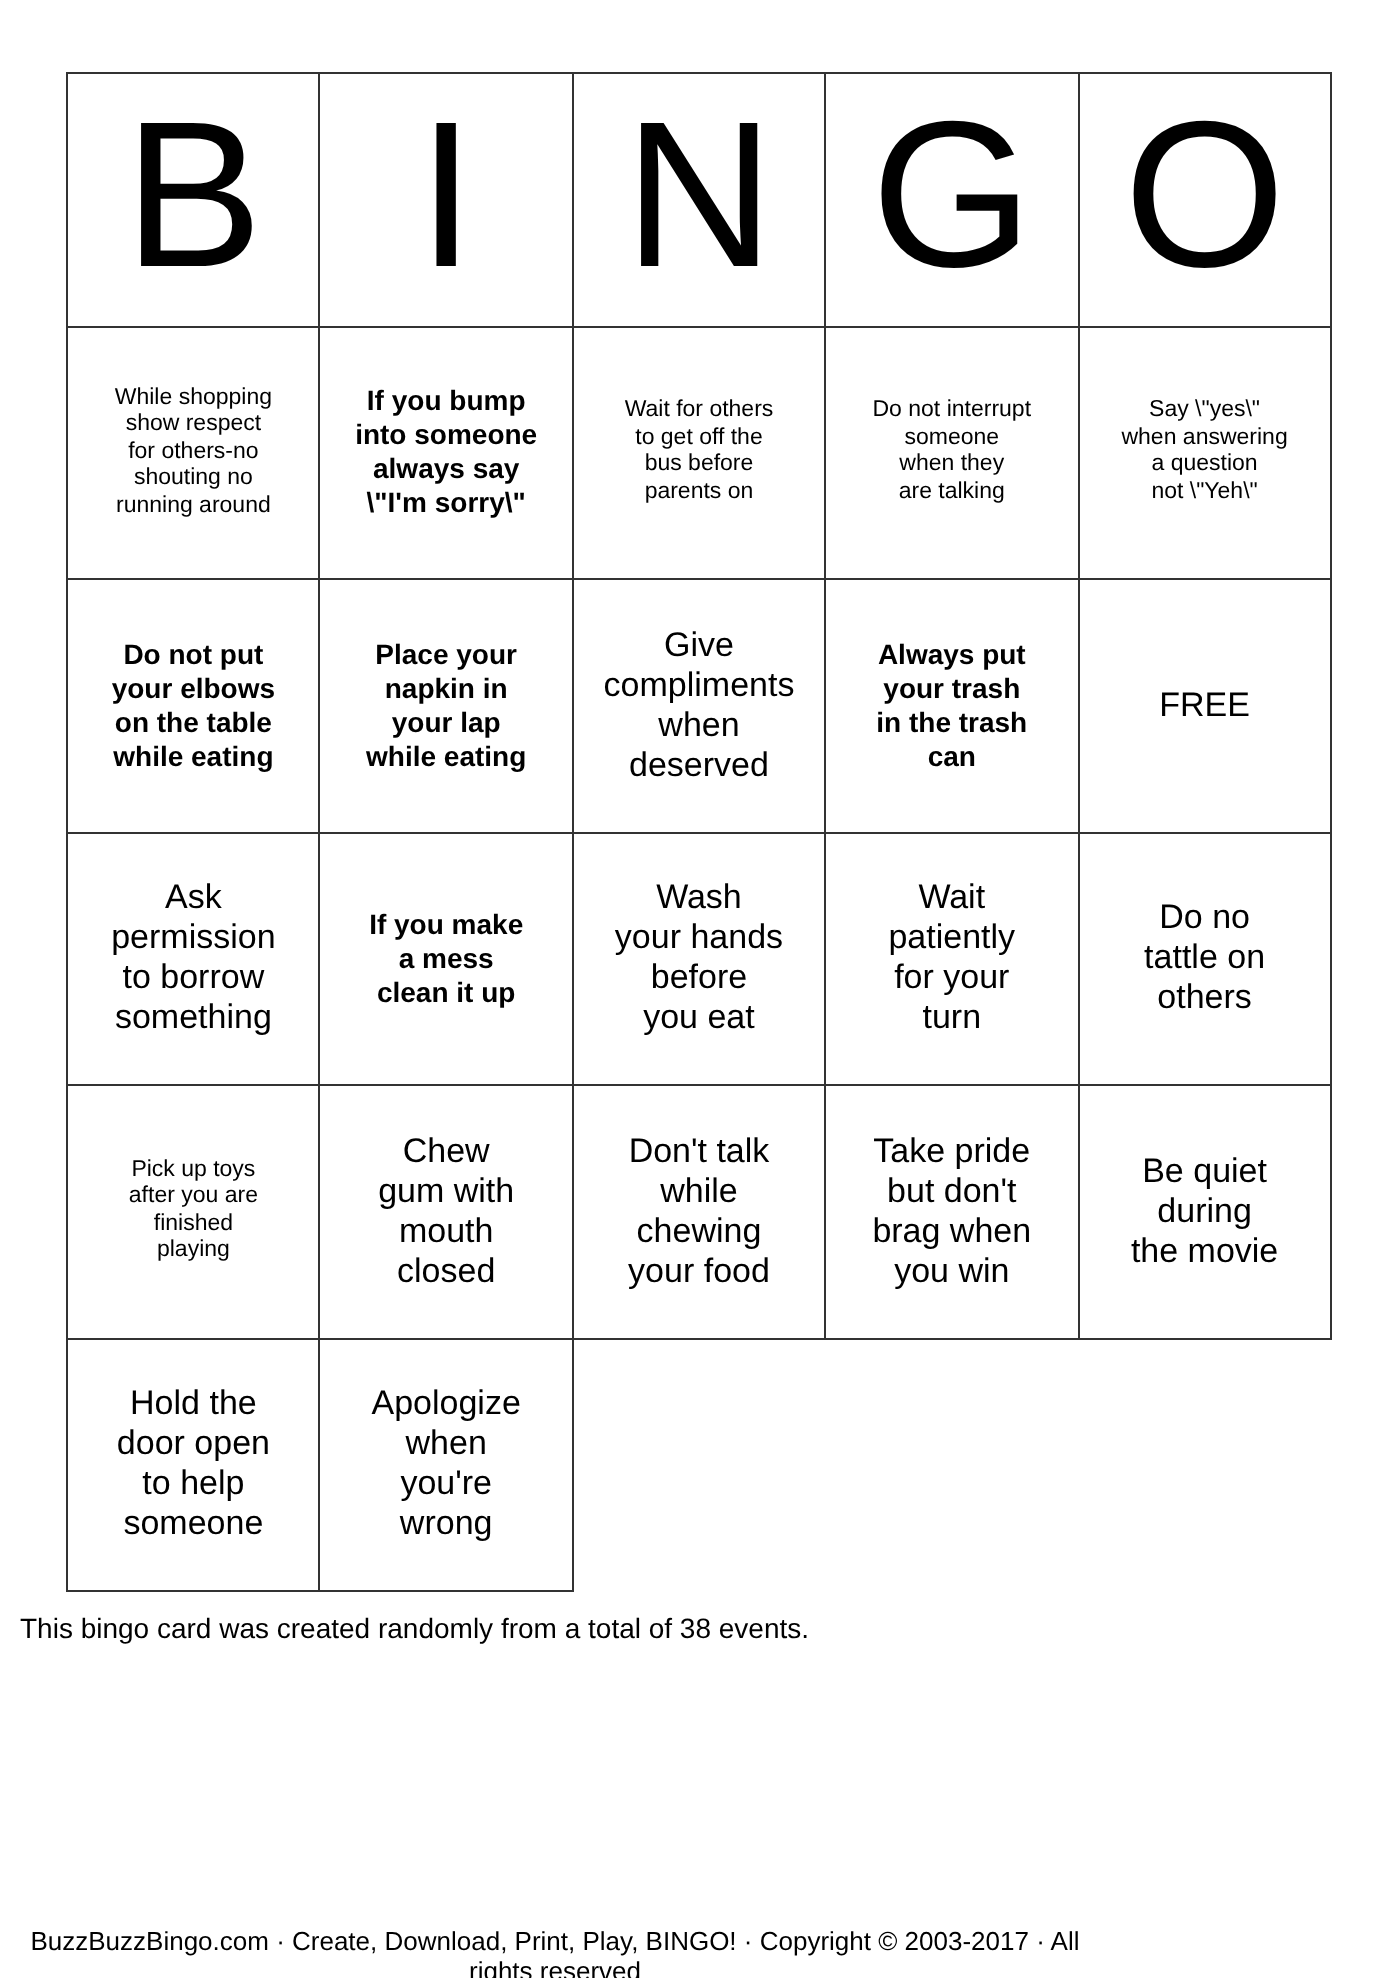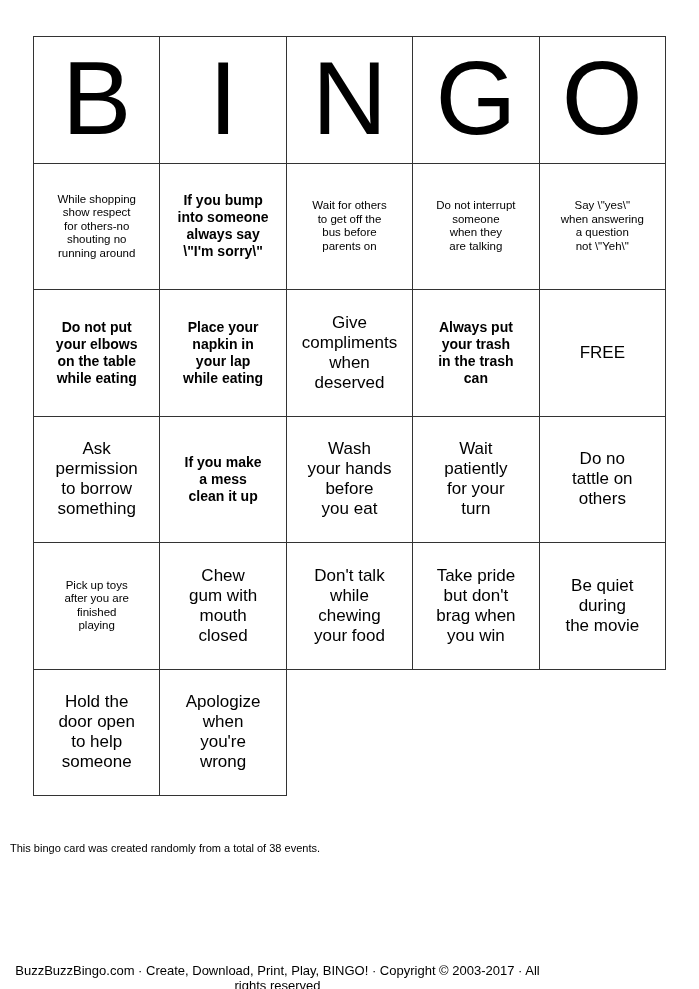--- a/index.html
+++ b/index.html
@@ -8,21 +8,21 @@
   .grid { position:absolute; left:33px; top:36px; width:633px; height:760px;
           display:grid; grid-template-columns:repeat(5, 1fr); grid-template-rows:repeat(6, 1fr);
           border-top:1px solid #333; border-left:1px solid #333; box-sizing:border-box; }
   .cell { border-right:1px solid #333; border-bottom:1px solid #333;
           display:flex; align-items:center; justify-content:center; text-align:center;
           box-sizing:border-box; padding:0 10px; white-space:pre-line; }
   .header { font-size:104px; line-height:1; padding-bottom:4px; }
   .sz-s { font-size:11.5px; line-height:13.5px; }
   .sz-m { font-size:14px; line-height:17px;font-weight:bold; }
   .sz-l { font-size:17px; line-height:20px; }
-  .note { position:absolute; left:10px; top:806px; font-size:11px;margin-top:36px; }
+  .note { position:absolute; left:10px; top:806px; font-size:14px; }
   .footer { position:absolute; left:0; width:555px; top:963px; text-align:center; font-size:13px; }
 </style>
 </head>
 <body>
 
 <div class="grid">
   <div class="cell header">B</div>
   <div class="cell header">I</div>
   <div class="cell header">N</div>
   <div class="cell header">G</div>

